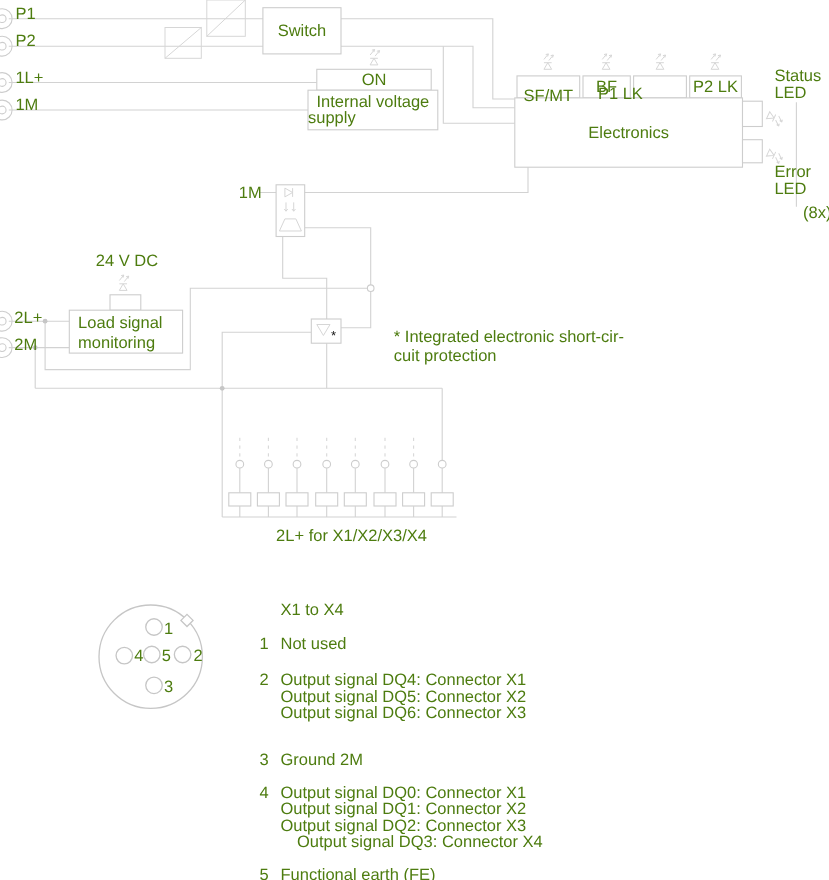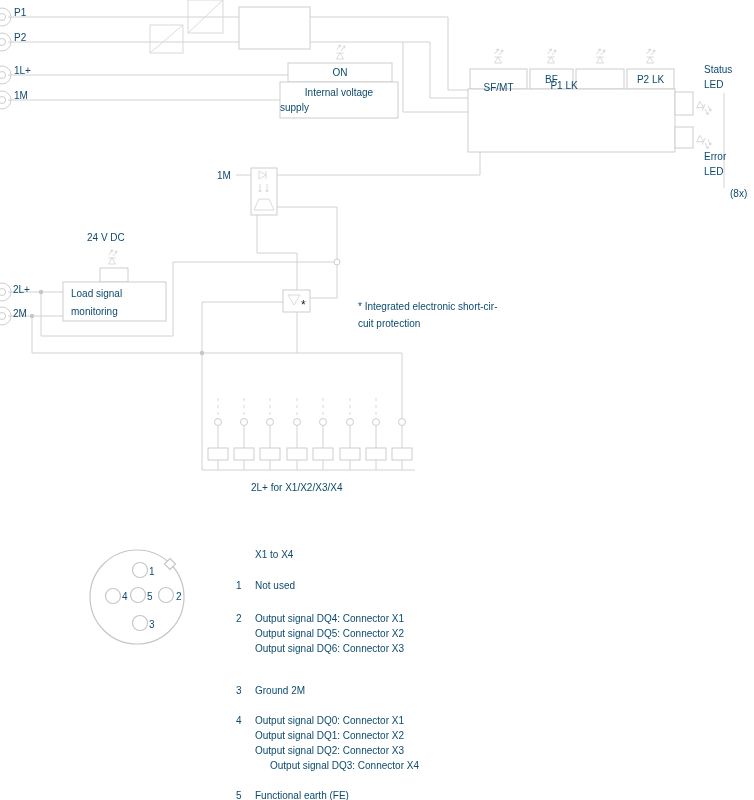--- a/index.html
+++ b/index.html
@@ -6,21 +6,21 @@
   #stage{position:relative;width:754px;height:800px;background:#fff;overflow:hidden;
          font-family:"Liberation Sans",sans-serif;}
   svg{position:absolute;left:0;top:0;}
   .wire{stroke:#d2d2d2;fill:none;stroke-width:1;}
   .dash{stroke:#d8d8d8;fill:none;stroke-width:1;stroke-dasharray:3 4;}
   .box{fill:#ffffff;stroke:#cdcdcd;stroke-width:1;}
   .glyph{stroke:#d6d6d6;fill:none;stroke-width:0.9;}
   .dot{fill:#c6c6c6;stroke:none;}
   .oc{fill:#ffffff;stroke:#cdcdcd;stroke-width:1;}
   .pin{fill:#ffffff;stroke:#c6c6c6;stroke-width:1.2;}
-  .lbl{position:absolute;font-size:10px;line-height:15px;color:#0c4a6e;white-space:nowrap;}
+  .lbl{position:absolute;font-size:15px;line-height:15px;color:#4d7c0f;white-space:nowrap;}
   .ctr{display:flex;align-items:center;justify-content:center;text-align:center;white-space:normal;}
   .note{line-height:17px;}
   .star{position:absolute;font-size:12px;color:#1c1c1c;}
 </style>
 </head>
 <body>
 
 <div id="stage">
 
   <svg width="754" height="800" viewBox="0 0 754 800">
@@ -186,28 +186,30 @@
     </g>
   </svg>
 
   <div class="lbl" style="left:14px;top:5px">P1</div>
   <div class="lbl" style="left:14px;top:30px">P2</div>
   <div class="lbl" style="left:14px;top:63px">1L+</div>
   <div class="lbl" style="left:14px;top:88px">1M</div>
   <div class="lbl" style="left:13px;top:282px">2L+</div>
   <div class="lbl" style="left:13px;top:306px">2M</div>
 
+  <div class="lbl ctr" style="left:239px;top:7px;width:71px;height:42px">Switch</div>
   <div class="lbl ctr" style="left:288px;top:63px;width:104px;height:19px">ON</div>
   <div class="lbl" style="left:280px;top:85px;width:118px;text-align:center">Internal voltage</div>
   <div class="lbl" style="left:280px;top:100px;width:118px;">supply</div>
 
   <div class="lbl ctr" style="left:470px;top:69px;width:57px;height:36px">SF/MT</div>
   <div class="lbl ctr" style="left:530px;top:69px;width:43px;height:20px">BF</div>
   <div class="lbl ctr" style="left:540px;top:69px;width:48px;height:32px">P1 LK</div>
   <div class="lbl ctr" style="left:627px;top:69px;width:47px;height:20px">P2 LK</div>
+  <div class="lbl ctr" style="left:468px;top:89px;width:207px;height:63px">Electronics</div>
 
   <div class="lbl" style="left:704px;top:62px">Status</div>
   <div class="lbl" style="left:704px;top:77px">LED</div>
   <div class="lbl" style="left:704px;top:149px">Error</div>
   <div class="lbl" style="left:704px;top:164px">LED</div>
   <div class="lbl" style="left:730px;top:186px">(8x)</div>
 
   <div class="lbl" style="left:217px;top:168px">1M</div>
   <div class="lbl" style="left:87px;top:230px">24 V DC</div>
   <div class="lbl" style="left:71px;top:286px;width:95px">Load signal</div>

